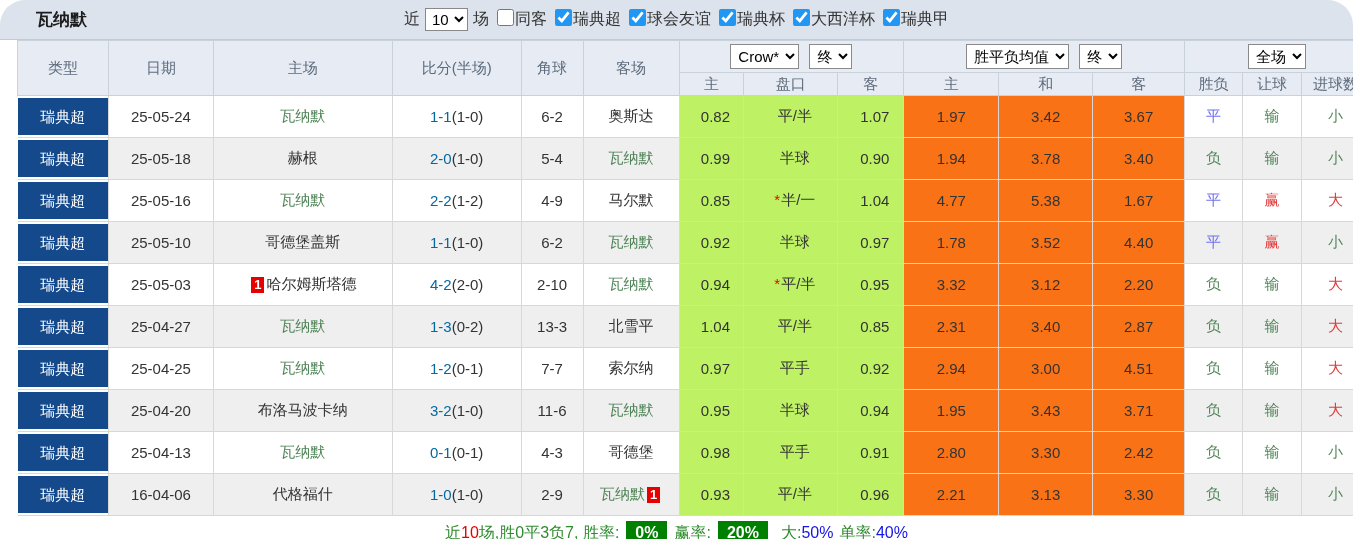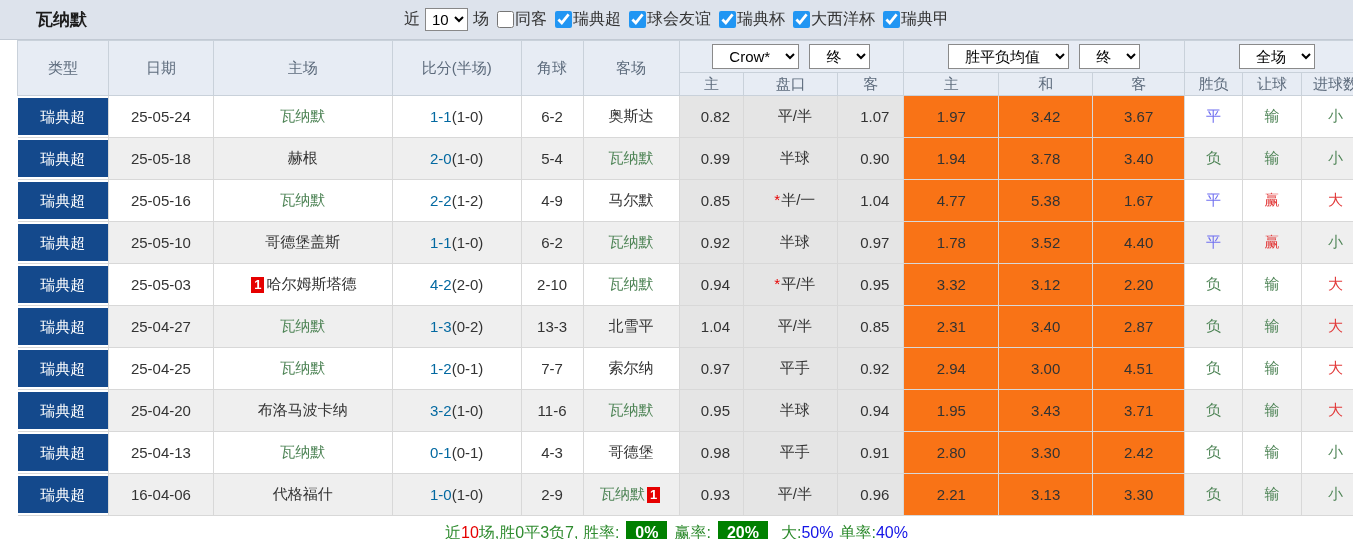--- a/index.html
+++ b/index.html
@@ -1,43 +1,43 @@
 <!DOCTYPE html>
 <html><head>
 <meta charset="utf-8">
 <style>
   * { box-sizing: border-box; }
   html,body { margin:0; padding:0; }
   body { font-family:"Liberation Sans","DejaVu Sans",sans-serif; background:#fff; }
-  .page { width:1353px; height:539px; background:#fff; overflow:hidden; }
+  .page { width:1353px; height:539px; background:#fff; overflow:hidden;border-radius:25px; }
 
   
   .topbar { height:40px; background:#dde3ec; border-bottom:1px solid #c2cad4;
             position:relative; display:flex; align-items:center; }
   .team-title { position:absolute; left:36px; font-weight:bold; font-size:17px; color:#1c1c1c; }
   .controls { margin:0 auto; display:flex; align-items:center; font-size:16px; color:#333; }
   .controls > * { margin:0 1px; }
   .controls select { font-size:15px; border:1px solid #888; background:#fff; padding:1px 2px; margin:0 4px; }
-  .flt { display:flex; align-items:center; }
+  .flt { display:flex; }
   .flt input { width:17px; height:17px; accent-color:#2196f3; margin:0 1px 0 6px; cursor:pointer; }
 
   
   table { width:100%; border-collapse:collapse; table-layout:fixed;margin-left:17px; }
   thead th { background:#e7ecf4; color:#5d6b7c; font-weight:normal; font-size:15px;
              border:1px solid #c9d1da; padding:0; }
   tr.h1 th { height:32px; }
   tr.h2 th { height:23px; }
-  thead select { font-size:15px; border:1px solid #8a8a8a; background:#fff; padding:2px 12px; margin:0 3px; }
+  thead select { font-size:15px; border:1px solid #8a8a8a; background:#fff; padding:2px 3px; margin:0 3px; }
 
   tbody td { border:1px solid #d8d8d8; text-align:center; font-size:15px; color:#333;
              height:41px; padding:0; background:#fff; }
   tr.even td { background:#efefef; }
   td.c-league, tr.even td.c-league { background:#fff; border-left:none; }
   .lg { background:#14498c; color:#fff; height:37px; line-height:37px; margin:2px 0; font-size:15px; }
-  td.asian, tr.even td.asian { background:#e5e5e5;padding-left:8px; }
+  td.asian, tr.even td.asian { background:#bef264;padding-left:8px; }
   td.euro,  tr.even td.euro  { background:#f97316; }
 
   .self { color:#4e8456; }
   .score { color:#0369a1; }
   .half { color:#333; }
   .rank { display:inline-block; background:#e60000; color:#fff; font-size:13px; line-height:16px;
           padding:0 3px; margin:0 2px; font-weight:bold; }
   .star { color:#e60000; font-style:normal; margin-right:1px; }
   .t-blue { color:#7070f0; } .t-green { color:#4e8456; } .t-red { color:#e23b3b; }
 

